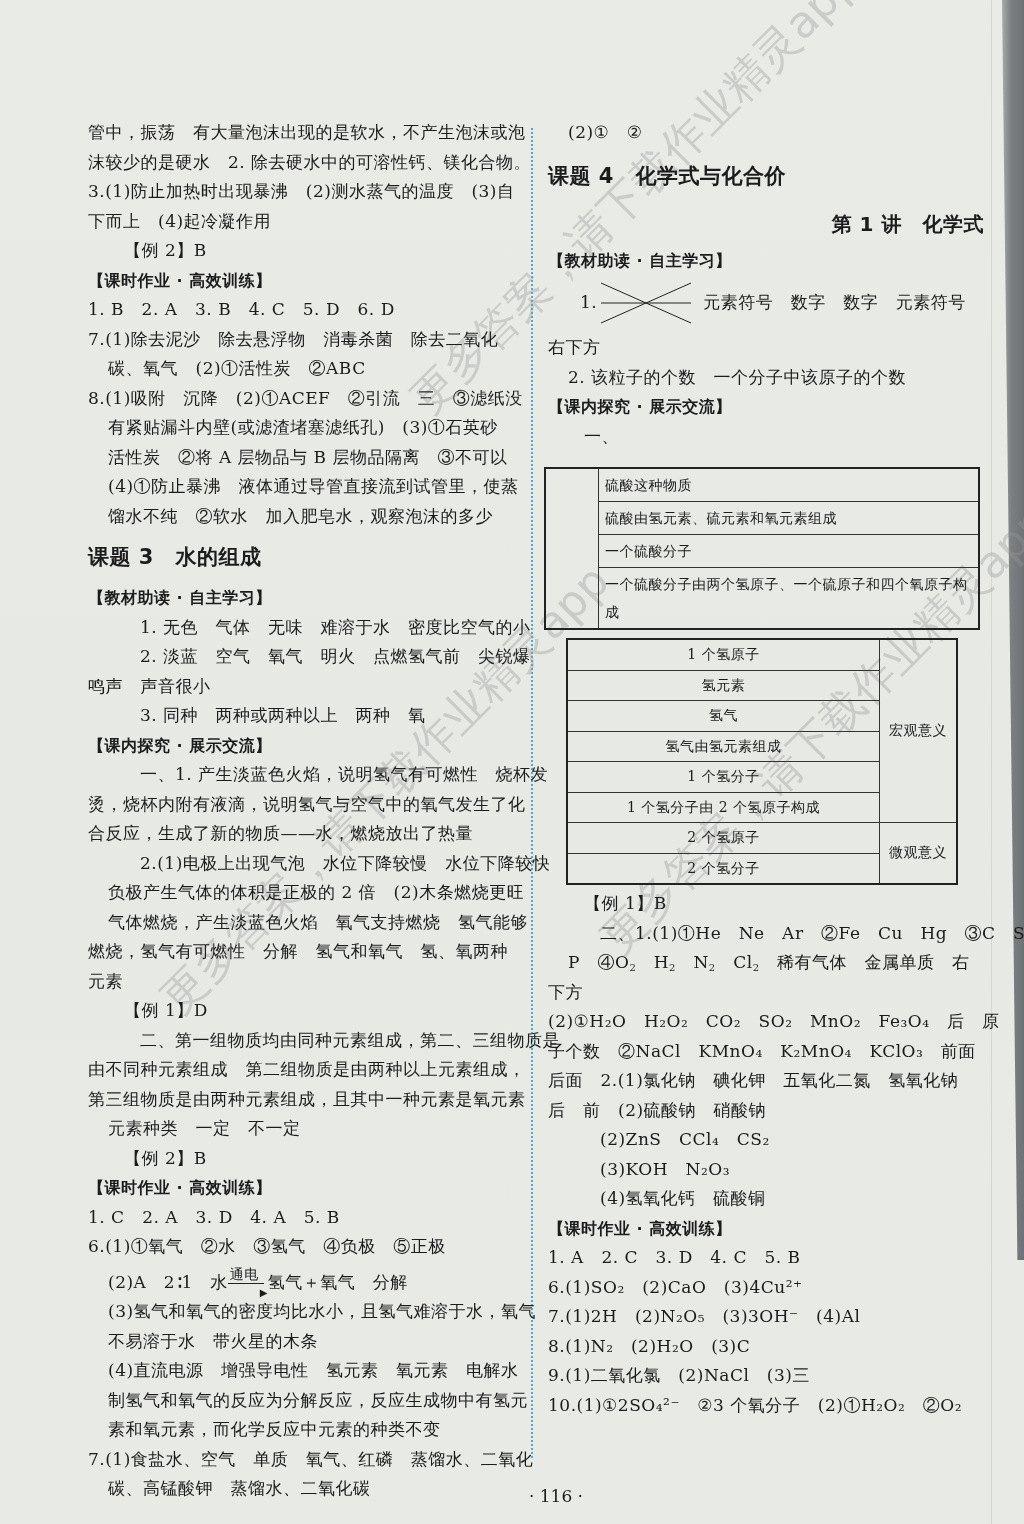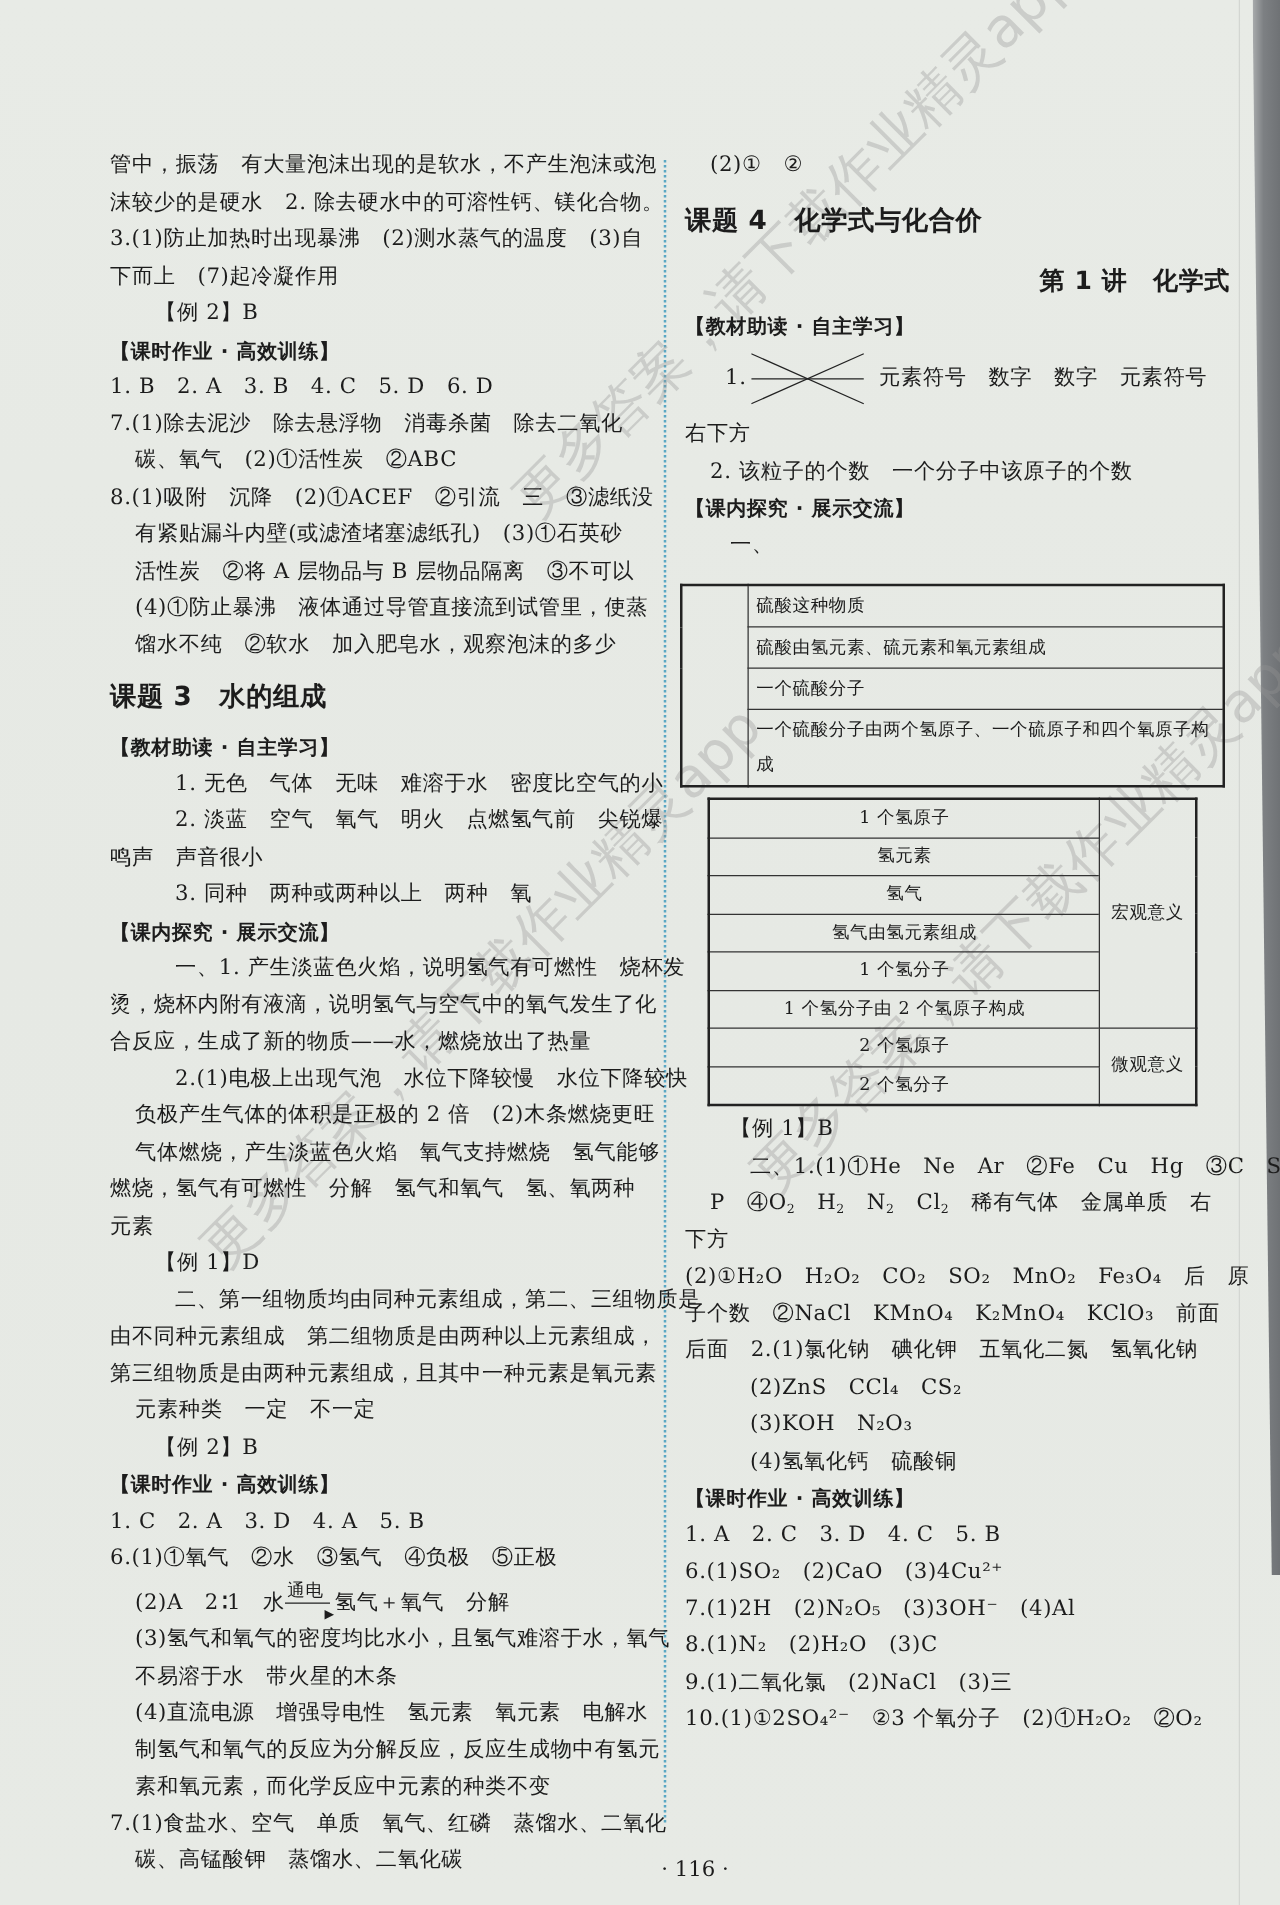--- a/index.html
+++ b/index.html
@@ -73,21 +73,21 @@
   <div class="divider"></div>
 
   <div class="wm" style="left:330px;top:160px;">更多答案，请下载作业精灵app</div>
   <div class="wm" style="left:80px;top:760px;">更多答案，请下载作业精灵app</div>
   <div class="wm" style="left:520px;top:700px;">更多答案，请下载作业精灵app</div>
 
   <div class="col left">
     <div class="line">管中，振荡　有大量泡沫出现的是软水，不产生泡沫或泡</div>
     <div class="line">沫较少的是硬水　2. 除去硬水中的可溶性钙、镁化合物。</div>
     <div class="line">3.(1)防止加热时出现暴沸　(2)测水蒸气的温度　(3)自</div>
-    <div class="line">下而上　(7)起冷凝作用</div>
+    <div class="line">下而上　(4)起冷凝作用</div>
     <div class="line i2">【例 2】B</div>
     <div class="sec">【课时作业 · 高效训练】</div>
     <div class="line">1. B　2. A　3. B　4. C　5. D　6. D</div>
     <div class="line">7.(1)除去泥沙　除去悬浮物　消毒杀菌　除去二氧化</div>
     <div class="line i1">碳、氧气　(2)①活性炭　②ABC</div>
     <div class="line">8.(1)吸附　沉降　(2)①ACEF　②引流　三　③滤纸没</div>
     <div class="line i1">有紧贴漏斗内壁(或滤渣堵塞滤纸孔)　(3)①石英砂</div>
     <div class="line i1">活性炭　②将 A 层物品与 B 层物品隔离　③不可以</div>
     <div class="line i1">(4)①防止暴沸　液体通过导管直接流到试管里，使蒸</div>
     <div class="line i1">馏水不纯　②软水　加入肥皂水，观察泡沫的多少</div>
@@ -195,20 +195,21 @@
     </tbody>
       </table>
 
     <div class="line i2">【例 1】B</div>
     <div class="line i3">二、1.(1)①He　Ne　Ar　②Fe　Cu　Hg　③C　S</div>
     <div class="line i1"><span>P　④O</span><sub>2</sub><span>　H</span><sub>2</sub><span>　N</span><sub>2</sub><span>　Cl</span><sub>2</sub><span>　稀有气体　金属单质　右</span></div>
     <div class="line">下方</div>
     <div class="line">(2)①H₂O　H₂O₂　CO₂　SO₂　MnO₂　Fe₃O₄　后　原</div>
     <div class="line">子个数　②NaCl　KMnO₄　K₂MnO₄　KClO₃　前面</div>
     <div class="line">后面　2.(1)氯化钠　碘化钾　五氧化二氮　氢氧化钠</div>
+    <div class="line">后　前　(2)硫酸钠　硝酸钠</div>
     <div class="line i3">(2)ZnS　CCl₄　CS₂</div>
     <div class="line i3">(3)KOH　N₂O₃</div>
     <div class="line i3">(4)氢氧化钙　硫酸铜</div>
     <div class="sec">【课时作业 · 高效训练】</div>
     <div class="line">1. A　2. C　3. D　4. C　5. B</div>
     <div class="line">6.(1)SO₂　(2)CaO　(3)4Cu²⁺</div>
     <div class="line">7.(1)2H　(2)N₂O₅　(3)3OH⁻　(4)Al</div>
     <div class="line">8.(1)N₂　(2)H₂O　(3)C</div>
     <div class="line">9.(1)二氧化氯　(2)NaCl　(3)三</div>
     <div class="line">10.(1)①2SO₄²⁻　②3 个氧分子　(2)①H₂O₂　②O₂</div>

